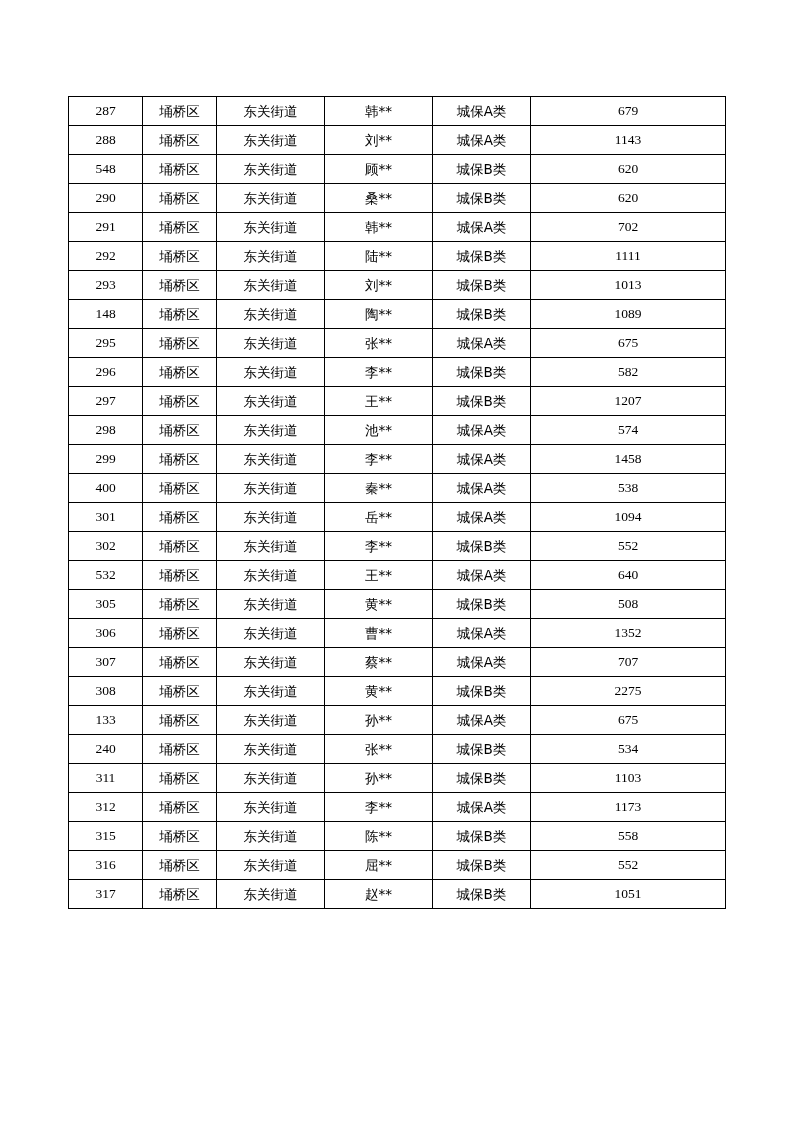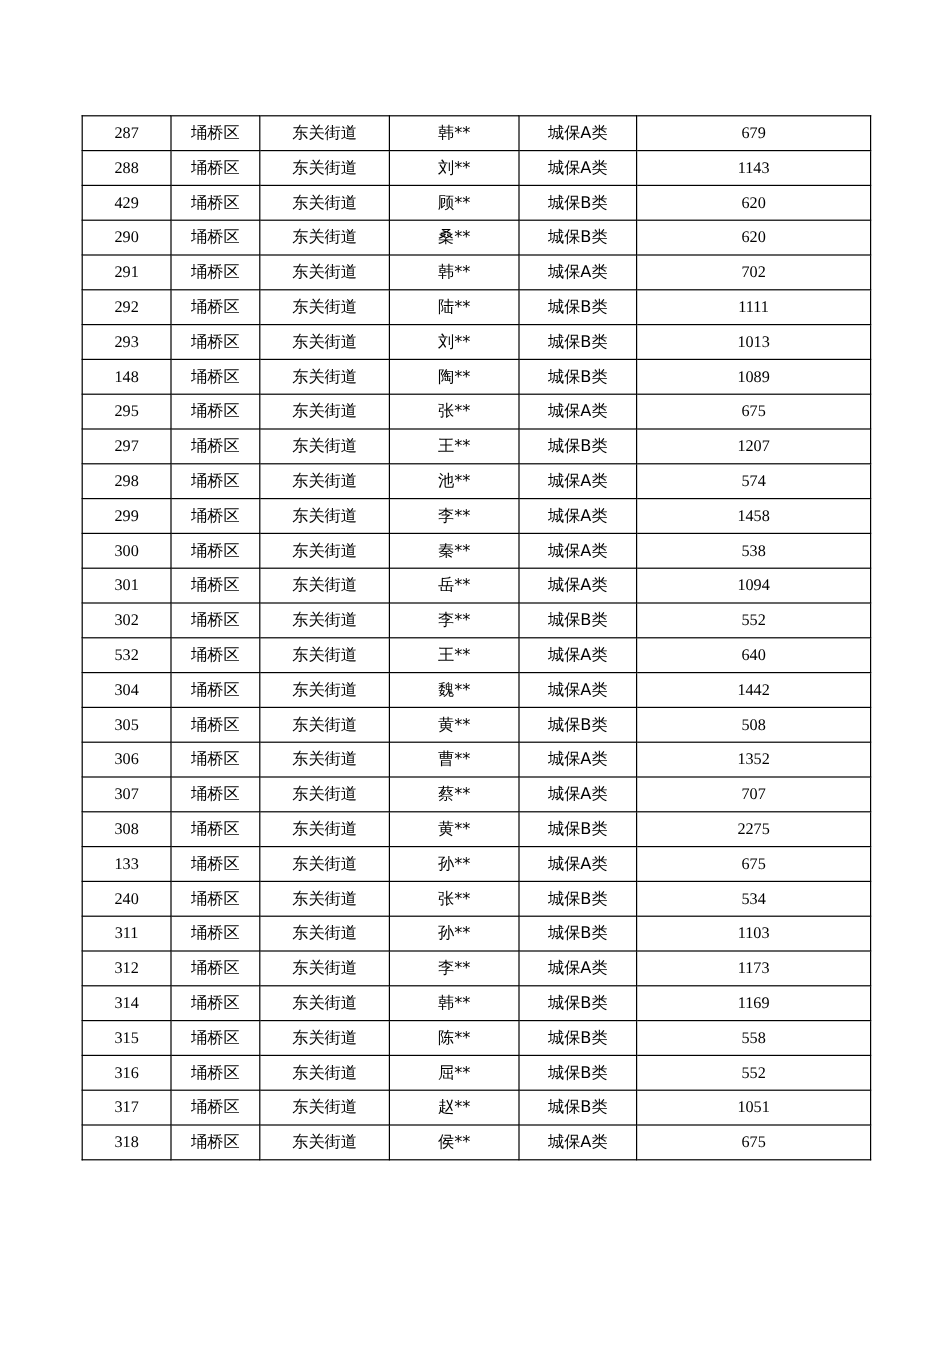--- a/index.html
+++ b/index.html
@@ -76,21 +76,21 @@
         </tr>
         <tr>
           <td class="cell-num">288</td>
           <td class="cell-cn">埇桥区</td>
           <td class="cell-cn">东关街道</td>
           <td class="cell-cn">刘**</td>
           <td class="cell-cn">城保A类</td>
           <td class="cell-num">1143</td>
         </tr>
         <tr>
-          <td class="cell-num">429</td>
+          <td class="cell-num">548</td>
           <td class="cell-cn">埇桥区</td>
           <td class="cell-cn">东关街道</td>
           <td class="cell-cn">顾**</td>
           <td class="cell-cn">城保B类</td>
           <td class="cell-num">620</td>
         </tr>
         <tr>
           <td class="cell-num">290</td>
           <td class="cell-cn">埇桥区</td>
           <td class="cell-cn">东关街道</td>
@@ -132,20 +132,28 @@
         </tr>
         <tr>
           <td class="cell-num">295</td>
           <td class="cell-cn">埇桥区</td>
           <td class="cell-cn">东关街道</td>
           <td class="cell-cn">张**</td>
           <td class="cell-cn">城保A类</td>
           <td class="cell-num">675</td>
         </tr>
         <tr>
+          <td class="cell-num">296</td>
+          <td class="cell-cn">埇桥区</td>
+          <td class="cell-cn">东关街道</td>
+          <td class="cell-cn">李**</td>
+          <td class="cell-cn">城保B类</td>
+          <td class="cell-num">582</td>
+        </tr>
+        <tr>
           <td class="cell-num">297</td>
           <td class="cell-cn">埇桥区</td>
           <td class="cell-cn">东关街道</td>
           <td class="cell-cn">王**</td>
           <td class="cell-cn">城保B类</td>
           <td class="cell-num">1207</td>
         </tr>
         <tr>
           <td class="cell-num">298</td>
           <td class="cell-cn">埇桥区</td>
@@ -156,21 +164,21 @@
         </tr>
         <tr>
           <td class="cell-num">299</td>
           <td class="cell-cn">埇桥区</td>
           <td class="cell-cn">东关街道</td>
           <td class="cell-cn">李**</td>
           <td class="cell-cn">城保A类</td>
           <td class="cell-num">1458</td>
         </tr>
         <tr>
-          <td class="cell-num">300</td>
+          <td class="cell-num">400</td>
           <td class="cell-cn">埇桥区</td>
           <td class="cell-cn">东关街道</td>
           <td class="cell-cn">秦**</td>
           <td class="cell-cn">城保A类</td>
           <td class="cell-num">538</td>
         </tr>
         <tr>
           <td class="cell-num">301</td>
           <td class="cell-cn">埇桥区</td>
           <td class="cell-cn">东关街道</td>
@@ -188,28 +196,20 @@
         </tr>
         <tr>
           <td class="cell-num">532</td>
           <td class="cell-cn">埇桥区</td>
           <td class="cell-cn">东关街道</td>
           <td class="cell-cn">王**</td>
           <td class="cell-cn">城保A类</td>
           <td class="cell-num">640</td>
         </tr>
         <tr>
-          <td class="cell-num">304</td>
-          <td class="cell-cn">埇桥区</td>
-          <td class="cell-cn">东关街道</td>
-          <td class="cell-cn">魏**</td>
-          <td class="cell-cn">城保A类</td>
-          <td class="cell-num">1442</td>
-        </tr>
-        <tr>
           <td class="cell-num">305</td>
           <td class="cell-cn">埇桥区</td>
           <td class="cell-cn">东关街道</td>
           <td class="cell-cn">黄**</td>
           <td class="cell-cn">城保B类</td>
           <td class="cell-num">508</td>
         </tr>
         <tr>
           <td class="cell-num">306</td>
           <td class="cell-cn">埇桥区</td>
@@ -260,28 +260,20 @@
         </tr>
         <tr>
           <td class="cell-num">312</td>
           <td class="cell-cn">埇桥区</td>
           <td class="cell-cn">东关街道</td>
           <td class="cell-cn">李**</td>
           <td class="cell-cn">城保A类</td>
           <td class="cell-num">1173</td>
         </tr>
         <tr>
-          <td class="cell-num">314</td>
-          <td class="cell-cn">埇桥区</td>
-          <td class="cell-cn">东关街道</td>
-          <td class="cell-cn">韩**</td>
-          <td class="cell-cn">城保B类</td>
-          <td class="cell-num">1169</td>
-        </tr>
-        <tr>
           <td class="cell-num">315</td>
           <td class="cell-cn">埇桥区</td>
           <td class="cell-cn">东关街道</td>
           <td class="cell-cn">陈**</td>
           <td class="cell-cn">城保B类</td>
           <td class="cell-num">558</td>
         </tr>
         <tr>
           <td class="cell-num">316</td>
           <td class="cell-cn">埇桥区</td>
@@ -290,24 +282,16 @@
           <td class="cell-cn">城保B类</td>
           <td class="cell-num">552</td>
         </tr>
         <tr>
           <td class="cell-num">317</td>
           <td class="cell-cn">埇桥区</td>
           <td class="cell-cn">东关街道</td>
           <td class="cell-cn">赵**</td>
           <td class="cell-cn">城保B类</td>
           <td class="cell-num">1051</td>
-        </tr>
-        <tr>
-          <td class="cell-num">318</td>
-          <td class="cell-cn">埇桥区</td>
-          <td class="cell-cn">东关街道</td>
-          <td class="cell-cn">侯**</td>
-          <td class="cell-cn">城保A类</td>
-          <td class="cell-num">675</td>
         </tr>
       </tbody>
   </table>
 </div>
 
 </body></html>

